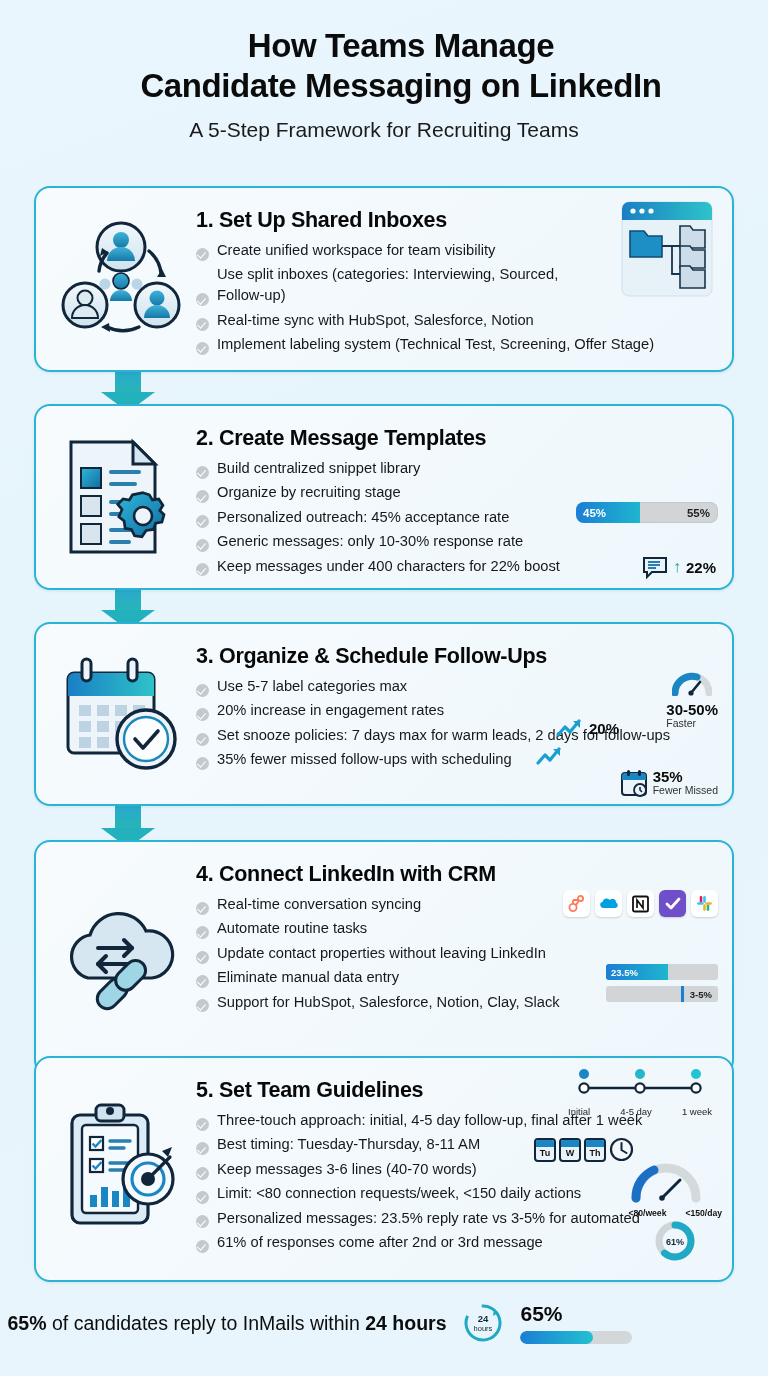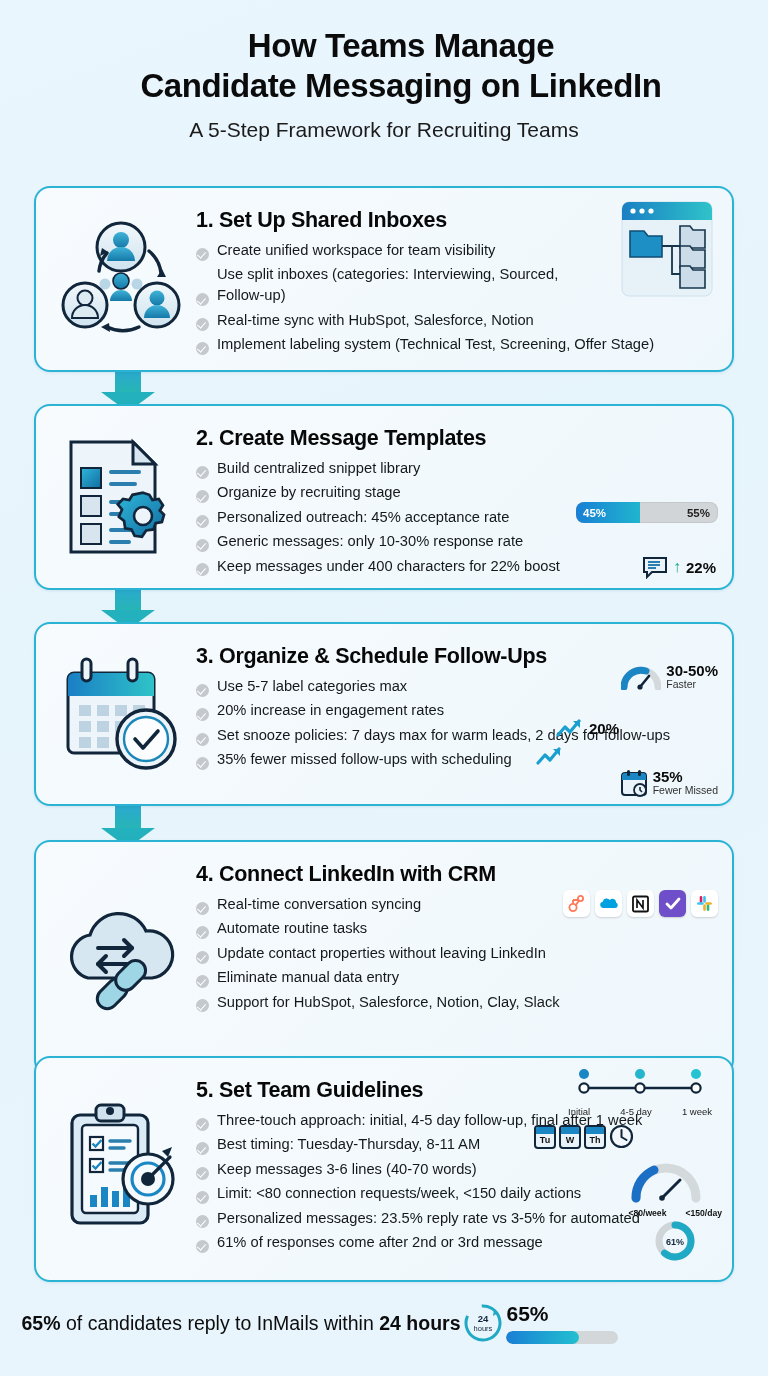--- a/index.html
+++ b/index.html
@@ -98,21 +98,21 @@
     display:flex; align-items:center; justify-content:center;
     box-shadow:0 1px 2px rgba(0,0,0,.16);
     font-size:15px; font-weight:bold;
   }
 
   .float { position:absolute; }
 
   
   .footer {
     position:absolute; left:0; top:1300px; width:640px;
-    display:flex; align-items:center; justify-content:center; 
+    display:flex; align-items:center; justify-content:center; gap:14px;
   }
   .footer-text { font-size:19.5px; color:#0d0d0d; }
   .footer-text b { font-weight:bold; }
   .foot-bar {
     width:112px; height:13px; border-radius:7px; background:#d4d7d9; overflow:hidden;
   }
   .foot-bar > i {
     display:block; height:100%; width:65%;
     background:linear-gradient(90deg,#1a7fd4,#23c0d0); border-radius:7px;
   }
@@ -351,21 +351,21 @@
               <span class="btxt">Set snooze policies: 7 days max for warm leads, 2 days for follow-ups</span>
             </li>
           <li>
               <span class="chk"></span>
               <span class="btxt">35% fewer missed follow-ups with scheduling</span>
             </li>
         </ul>
       </div>
     </div>
 
-    <div class="float badge-row" style="right:14px;top:38px;">
+    <div class="float badge-row" style="right:14px;top:44px;flex-direction:column;">
       <svg width="40" height="28" viewBox="0 0 40 28">
         <path d="M3 25a17 17 0 0 1 34 0" fill="none" stroke="#d4d9dc" stroke-width="7" stroke-linecap="round"></path>
         <path d="M3 25A17 17 0 0 1 25 9" fill="none" stroke="#1b86c4" stroke-width="7" stroke-linecap="round"></path>
         <path d="M19 25l9-11" stroke="#11263b" stroke-width="2.6" stroke-linecap="round"></path>
         <circle cx="19" cy="25" r="2.6" fill="#11263b"></circle>
       </svg>
       <div>
         <div class="badge-num">30-50%</div>
         <div class="badge-sub">Faster</div>
       </div>
@@ -473,20 +473,30 @@
             <g stroke-width="2.6" stroke-linecap="round">
           <path d="M5 2.4v4" stroke="#e01e5a"></path>
               <path d="M2.4 8.5h4" stroke="#36c5f0"></path>
           <path d="M12 14.6v-4" stroke="#2eb67d"></path>
               <path d="M14.6 8.5h-4" stroke="#ecb22e"></path>
           <path d="M8.5 2.4v4" stroke="#36c5f0"></path>
               <path d="M8.5 14.6v-4" stroke="#ecb22e"></path>
             </g>
           </svg>
       </span>
+    </div>
+    <div class="float" style="right:14px;top:122px;">
+      <div style="display:flex;height:16px;width:112px;border-radius:3px;overflow:hidden;background:#d2d5d7;margin-bottom:6px;">
+        <span style="width:55%;background:linear-gradient(90deg,#1a7fd4,#1fb5cf);color:#fff;font-size:9.5px;font-weight:bold;display:flex;align-items:center;padding-left:5px;">23.5%</span>
+      </div>
+      <div style="display:flex;align-items:center;height:16px;width:112px;border-radius:3px;overflow:hidden;background:#d2d5d7;">
+        <span style="flex:1"></span>
+        <span style="width:3px;height:16px;background:#1a7fd4"></span>
+        <span style="font-size:9.5px;font-weight:bold;color:#222;padding:0 6px;">3-5%</span>
+      </div>
     </div>
   </div>
 
   <div class="card" style="top:1056px;height:226px;">
     <div class="card-inner">
       <div class="icon-col">
         <svg width="126" height="132" viewBox="0 0 126 132">
           <rect x="14" y="12" width="76" height="108" rx="8" fill="#dcecf6" stroke="#11263b" stroke-width="3.2"></rect>
           <rect x="24" y="22" width="56" height="88" rx="4" fill="#f4fafd" stroke="#11263b" stroke-width="2.4"></rect>
           <rect x="38" y="2" width="28" height="16" rx="5" fill="#cfe2ee" stroke="#11263b" stroke-width="3"></rect>
@@ -555,21 +565,21 @@
         <circle cx="72" cy="22" r="4.6" fill="#fff" stroke="#11263b" stroke-width="2.2"></circle>
         <circle cx="128" cy="22" r="4.6" fill="#fff" stroke="#11263b" stroke-width="2.2"></circle>
       </svg>
       <div style="display:flex;justify-content:space-between;font-size:9.5px;color:#1d1d1d;margin-top:-12px;">
         <span>Initial</span>
         <span>4-5 day</span>
         <span>1 week</span>
       </div>
     </div>
 
-    <div class="float" style="left:498px;top:66px;display:flex;gap:3px;align-items:center;">
+    <div class="float" style="left:498px;top:79px;display:flex;gap:3px;align-items:center;">
       <span style="position:relative;display:inline-flex;align-items:flex-end;justify-content:center;width:22px;height:24px;border:2px solid #11263b;border-radius:4px;background:#eaf3f9;font-size:9px;font-weight:bold;padding-bottom:2px;">
         <i style="position:absolute;top:0;left:0;right:0;height:7px;background:#1b86c4;border-radius:2px 2px 0 0;"></i>
         <span>Tu</span>
       </span>
       <span style="position:relative;display:inline-flex;align-items:flex-end;justify-content:center;width:22px;height:24px;border:2px solid #11263b;border-radius:4px;background:#eaf3f9;font-size:9px;font-weight:bold;padding-bottom:2px;">
         <i style="position:absolute;top:0;left:0;right:0;height:7px;background:#1b86c4;border-radius:2px 2px 0 0;"></i>
         <span>W</span>
       </span>
       <span style="position:relative;display:inline-flex;align-items:flex-end;justify-content:center;width:22px;height:24px;border:2px solid #11263b;border-radius:4px;background:#eaf3f9;font-size:9px;font-weight:bold;padding-bottom:2px;">
         <i style="position:absolute;top:0;left:0;right:0;height:7px;background:#1b86c4;border-radius:2px 2px 0 0;"></i>

